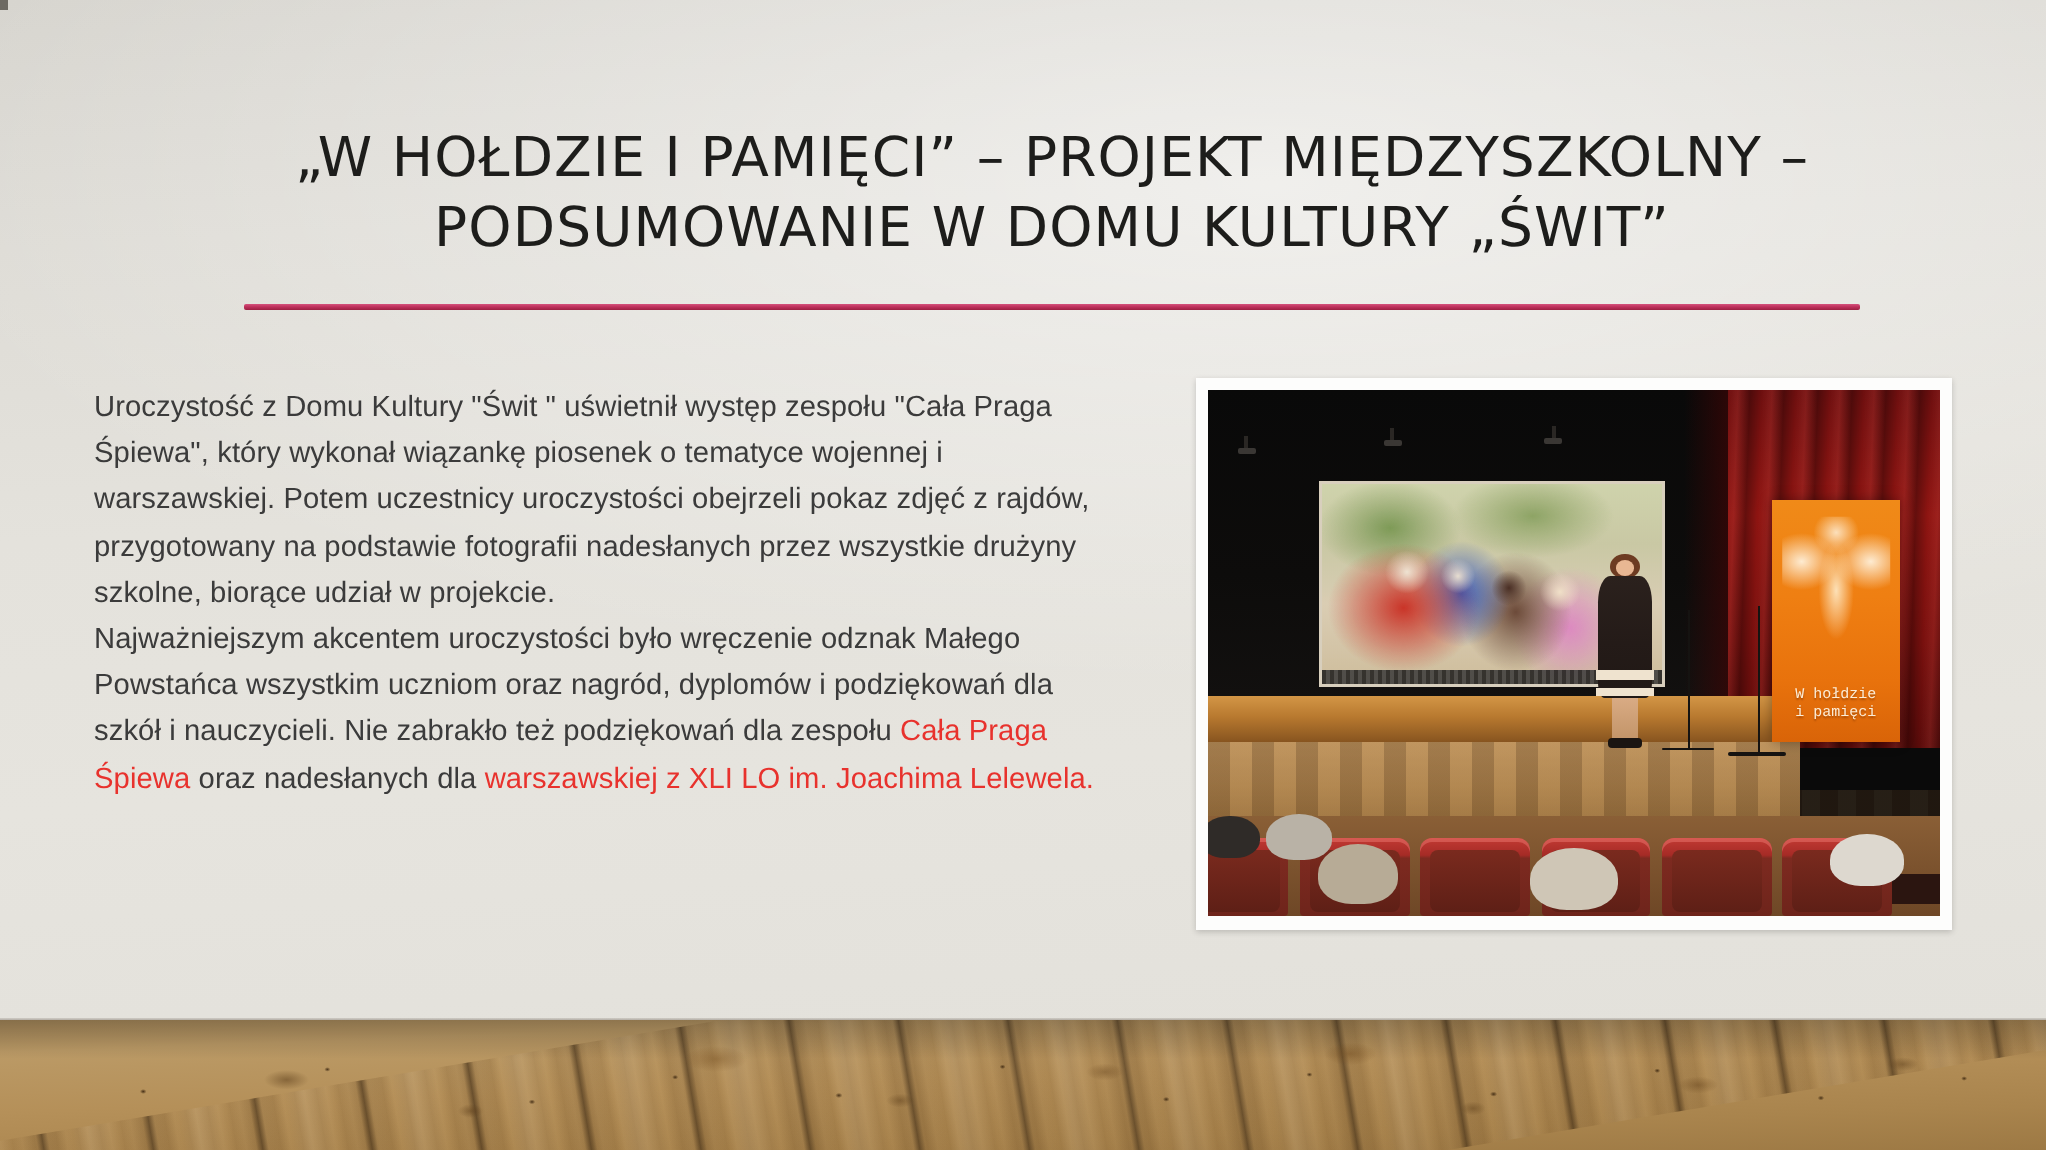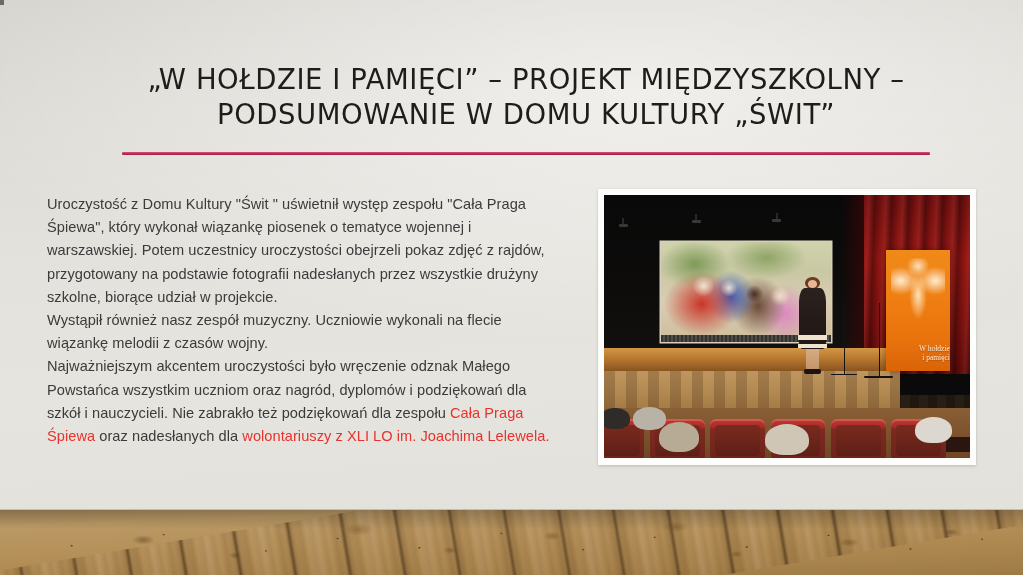--- a/index.html
+++ b/index.html
@@ -226,23 +226,23 @@
     transform:translate(-50%,-50%);
     width:84%; height:54%;
     background:
       radial-gradient(46% 30% at 18% 34%, rgba(255,244,225,.92) 0%, rgba(255,244,225,0) 72%),
       radial-gradient(46% 30% at 82% 34%, rgba(255,244,225,.92) 0%, rgba(255,244,225,0) 72%),
       radial-gradient(22% 50% at 50% 56%, rgba(255,238,205,.88) 0%, rgba(255,238,205,0) 74%),
       radial-gradient(28% 22% at 50% 12%, rgba(255,246,228,.8) 0%, rgba(255,246,228,0) 75%);
   }
   .ph-banner .btext{
     position:absolute; left:0; right:0; bottom:7%;
-    text-align:right;
+    text-align:center;
     color:#fff7e6;
-    font-family:Liberation Serif, serif;
+    font-family:Liberation Mono, monospace;
     font-size:7.5px;
     line-height:9.5px;
     text-shadow:0 1px 1px rgba(120,50,0,.6);
     white-space:pre-line;
     opacity:.93;
   }
   
   .mic-stand{ position:absolute; width:1.4px; background:#151311; }
   .mic-base{ position:absolute; height:1.6px; background:#151311; border-radius:1px; }
   
@@ -318,22 +318,21 @@
   </div>
 
   <div class="title-block">
     <h1>„W HOŁDZIE I PAMIĘCI” – PROJEKT MIĘDZYSZKOLNY –
 PODSUMOWANIE W DOMU KULTURY „ŚWIT”</h1>
   </div>
   <div class="title-rule"></div>
 
   <div class="body-text">
     <p>Uroczystość z Domu Kultury "Świt " uświetnił występ zespołu "Cała Praga Śpiewa", który wykonał wiązankę piosenek o  tematyce wojennej i warszawskiej. Potem uczestnicy uroczystości obejrzeli pokaz zdjęć z rajdów, przygotowany na podstawie fotografii nadesłanych przez wszystkie drużyny szkolne, biorące udział w projekcie.</p>
-    <p>Wystąpił również nasz zespół muzyczny. Uczniowie wykonali na flecie wiązankę melodii z czasów wojny.</p>
-    <p><span>Najważniejszym akcentem uroczystości było wręczenie odznak Małego Powstańca wszystkim uczniom oraz nagród, dyplomów i podziękowań dla szkół i nauczycieli. Nie zabrakło też podziękowań dla zespołu </span><span class="hl">Cała Praga Śpiewa</span><span> oraz  nadesłanych dla </span><span class="hl">wolontariuszy z XLI LO im. Joachima Lelewela.</span></p>
+    <p><span>Najważniejszym akcentem uroczystości było wręczenie odznak Małego Powstańca wszystkim uczniom oraz nagród, dyplomów i podziękowań dla szkół i nauczycieli. Nie zabrakło też podziękowań dla zespołu </span><span class="hl">Cała Praga Śpiewa</span><span> oraz  nadesłanych dla </span><span class="hl">warszawskiej z XLI LO im. Joachima Lelewela.</span></p>
   </div>
 
   <div class="photo-frame">
     <div class="photo">
 
       <div class="ph-backdrop"></div>
       <div class="ph-wallpanel" style="top:auto;bottom:0;height:24%;"></div>
 
       <div class="lamp" style="left:4%;  top:11%;"></div>
       <div class="lamp" style="left:24%; top:9.5%;"></div>

